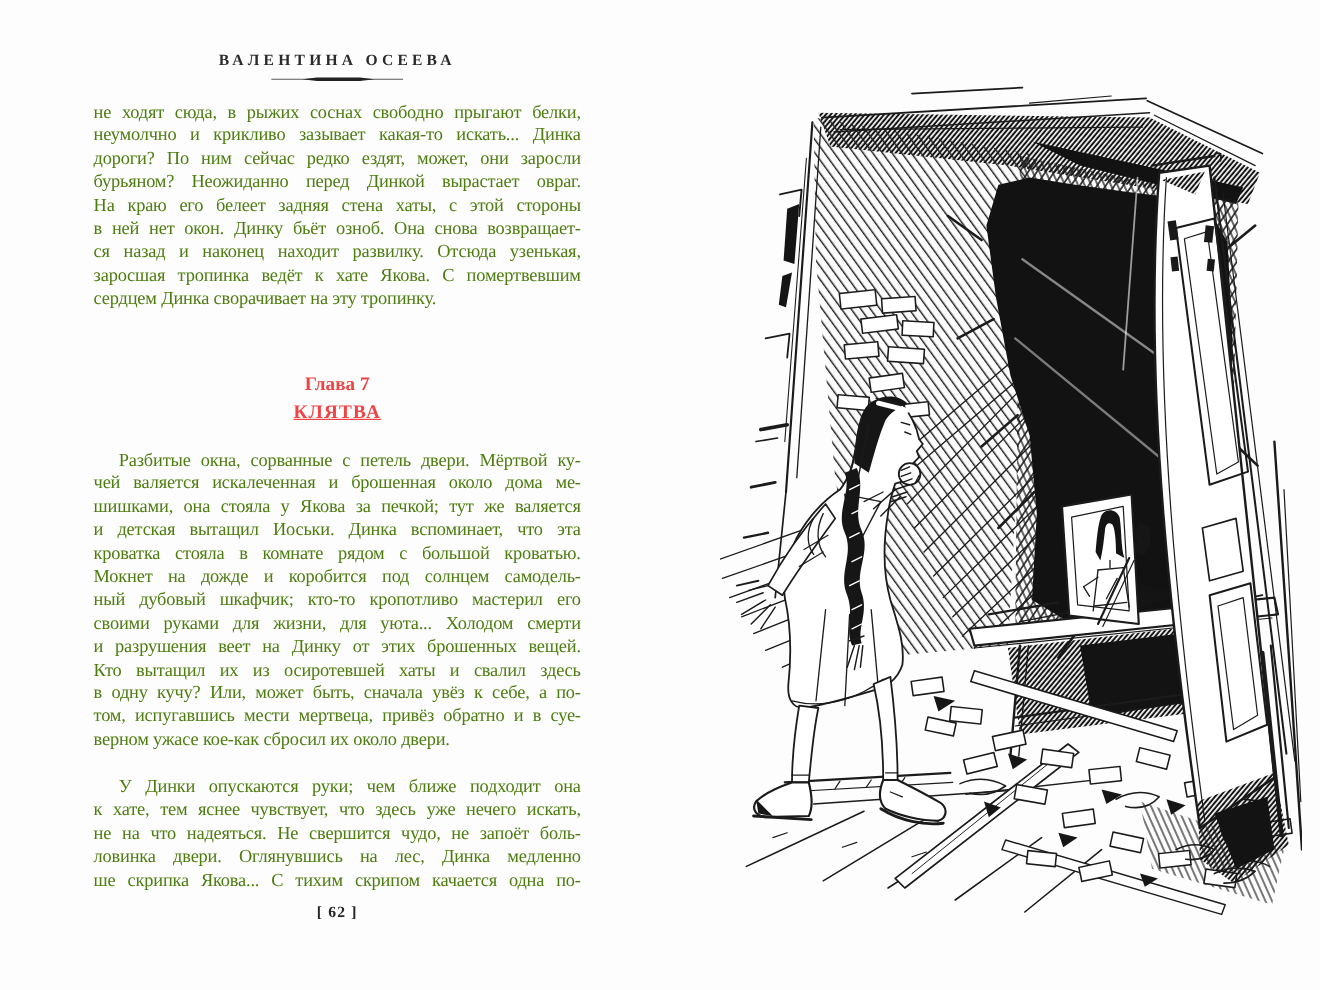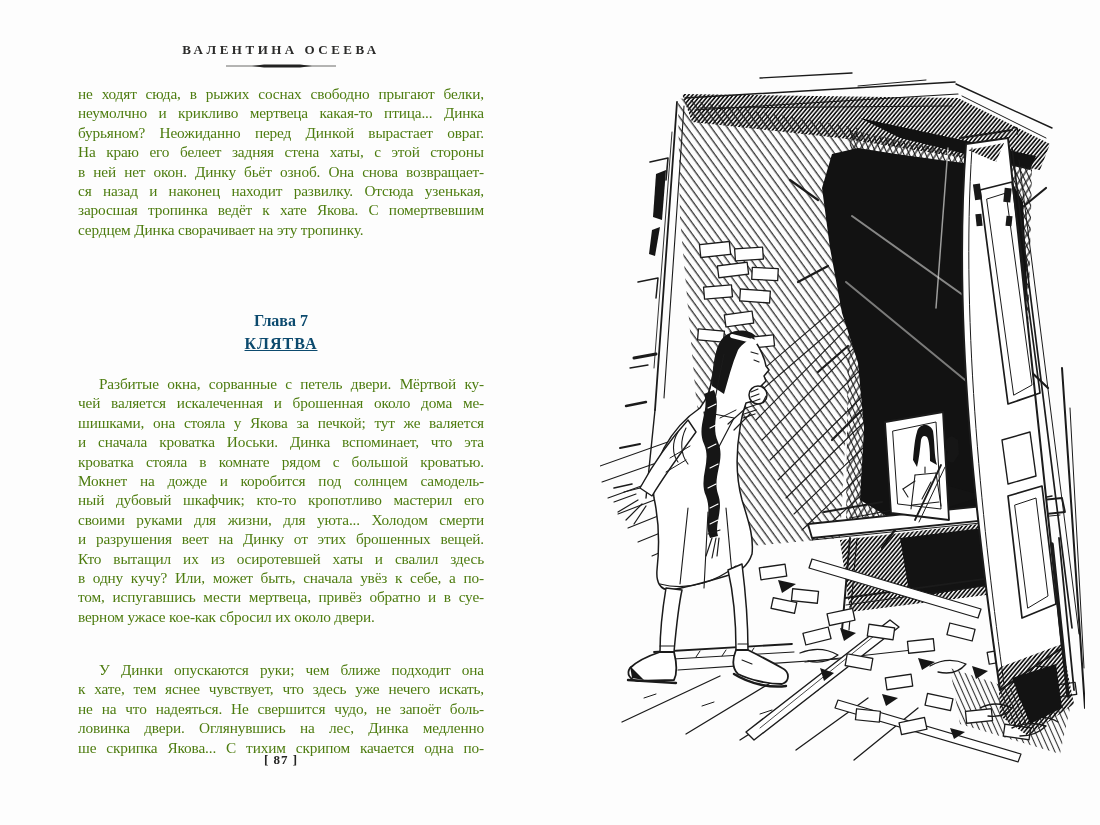--- a/index.html
+++ b/index.html
@@ -18,21 +18,21 @@
   .rule-wrap svg{display:inline-block;vertical-align:top;}
   .para{
     position:absolute;left:78px;width:406px;
     font-size:15.3px;line-height:19.4px;letter-spacing:-0.15px;
     color:#4d7c0f;
   }
   .line{text-align:justify;text-align-last:justify;white-space:normal;}
   .line.flush{text-align-last:left;}
   .line.indent{text-indent:21px;}
   .chap{position:absolute;left:78px;width:406px;text-align:center;
-    font-weight:bold;font-size:16px;color:#0c4a6e;}
+    font-weight:bold;font-size:16px;color:#ef4444;}
   .chap.title{letter-spacing:1px;text-decoration:underline;}
   .pageno{
     position:absolute;left:78px;top:752px;width:406px;text-align:center;
     font-weight:bold;font-size:13px;color:#242423;letter-spacing:1px;
   }
   .illus{position:absolute;left:600px;top:68px;width:485px;height:700px;}
 </style>
 </head>
 <body>
 
@@ -42,57 +42,58 @@
 
   <div class="rule-wrap">
     <svg width="110" height="6" viewBox="0 0 110 6">
       <line x1="0" y1="3" x2="110" y2="3" stroke="#5a5a58" stroke-width="0.9"></line>
       <polygon points="26,3 38,1.6 74,1.6 86,3 74,4.4 38,4.4" fill="#222221"></polygon>
     </svg>
   </div>
 
   <div class="para" style="top:84px">
     <div class="line">не ходят сюда, в рыжих соснах свободно прыгают белки,</div>
-    <div class="line">неумолчно и крикливо мертвеца какая-то птица... Динка</div>
+    <div class="line">неумолчно и крикливо зазывает какая-то искать... Динка</div>
+    <div class="line">дороги? По ним сейчас редко ездят, может, они заросли</div>
     <div class="line">бурьяном? Неожиданно перед Динкой вырастает овраг.</div>
     <div class="line">На краю его белеет задняя стена хаты, с этой стороны</div>
     <div class="line">в ней нет окон. Динку бьёт озноб. Она снова возвращает-</div>
     <div class="line">ся назад и наконец находит развилку. Отсюда узенькая,</div>
     <div class="line">заросшая тропинка ведёт к хате Якова. С помертвевшим</div>
     <div class="line flush">сердцем Динка сворачивает на эту тропинку.</div>
   </div>
 
   <div class="chap" style="top:312px">Глава 7</div>
   <div class="chap title" style="top:335px">КЛЯТВА</div>
 
   <div class="para" style="top:374px">
     <div class="line indent">Разбитые окна, сорванные с петель двери. Мёртвой ку-</div>
     <div class="line">чей валяется искалеченная и брошенная около дома ме-</div>
     <div class="line">шишками, она стояла у Якова за печкой; тут же валяется</div>
-    <div class="line">и сначала кроватка Иоськи. Динка вспоминает, что эта</div>
+    <div class="line">и детская вытащил Иоськи. Динка вспоминает, что эта</div>
     <div class="line">кроватка стояла в комнате рядом с большой кроватью.</div>
     <div class="line">Мокнет на дожде и коробится под солнцем самодель-</div>
     <div class="line">ный дубовый шкафчик; кто-то кропотливо мастерил его</div>
     <div class="line">своими руками для жизни, для уюта... Холодом смерти</div>
     <div class="line">и разрушения веет на Динку от этих брошенных вещей.</div>
     <div class="line">Кто вытащил их из осиротевшей хаты и свалил здесь</div>
     <div class="line">в одну кучу? Или, может быть, сначала увёз к себе, а по-</div>
     <div class="line">том, испугавшись мести мертвеца, привёз обратно и в суе-</div>
     <div class="line flush">верном ужасе кое-как сбросил их около двери.</div>
   </div>
 
-  <div class="para" style="top:660px">
+  <div class="para" style="top:646px">
     <div class="line indent">У Динки опускаются руки; чем ближе подходит она</div>
     <div class="line">к хате, тем яснее чувствует, что здесь уже нечего искать,</div>
     <div class="line">не на что надеяться. Не свершится чудо, не запоёт боль-</div>
     <div class="line">ловинка двери. Оглянувшись на лес, Динка медленно</div>
     <div class="line">ше скрипка Якова... С тихим скрипом качается одна по-</div>
   </div>
 
-  <div class="pageno">[ 87 ]</div>
+  <div class="pageno">[ 62 ]</div>
 
   <svg class="illus" viewBox="0 0 485 700" stroke-linecap="round" stroke-linejoin="round">
     <defs>
       <pattern id="ph1" width="6" height="6" patternUnits="userSpaceOnUse" patternTransform="rotate(34)">
         <line x1="3" y1="0" x2="3" y2="6" stroke="#1b1b1b" stroke-width="1.3"></line>
       </pattern>
       <pattern id="ph2" width="5" height="5" patternUnits="userSpaceOnUse" patternTransform="rotate(-24)">
         <line x1="2.5" y1="0" x2="2.5" y2="5" stroke="#1b1b1b" stroke-width="1.1"></line>
       </pattern>
       <pattern id="ph3" width="3.1" height="3.1" patternUnits="userSpaceOnUse" patternTransform="rotate(40)">

